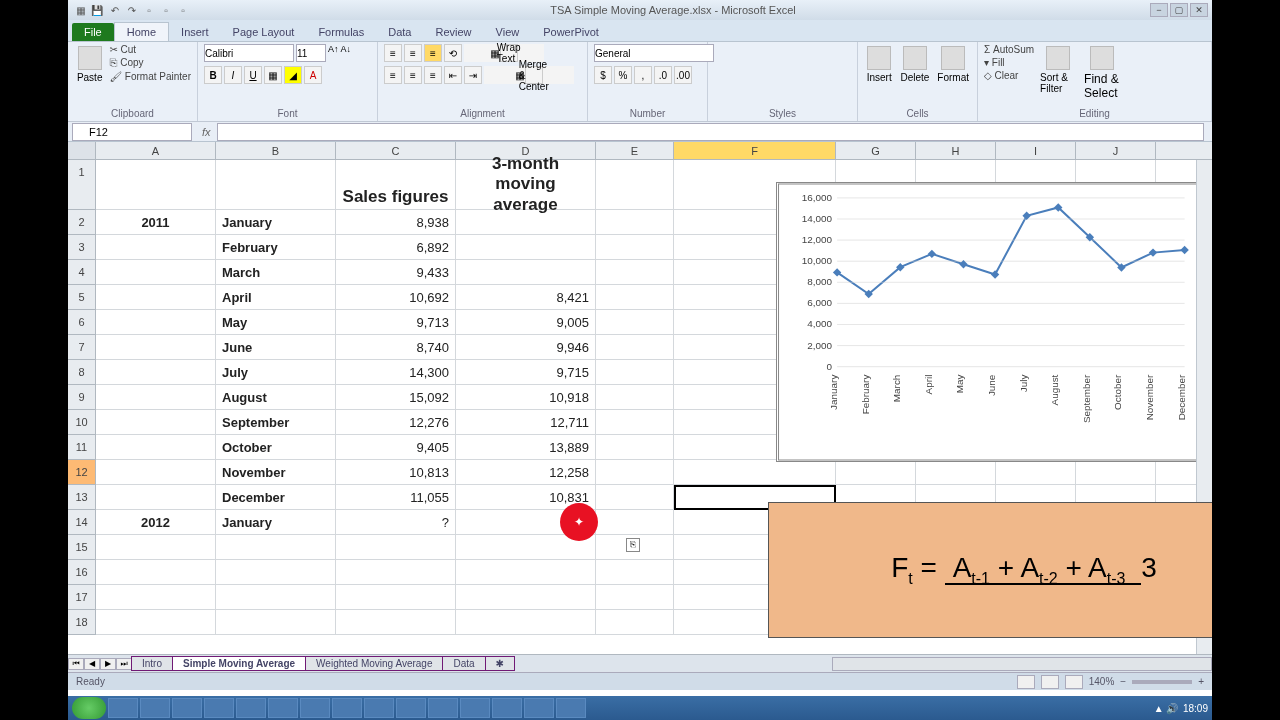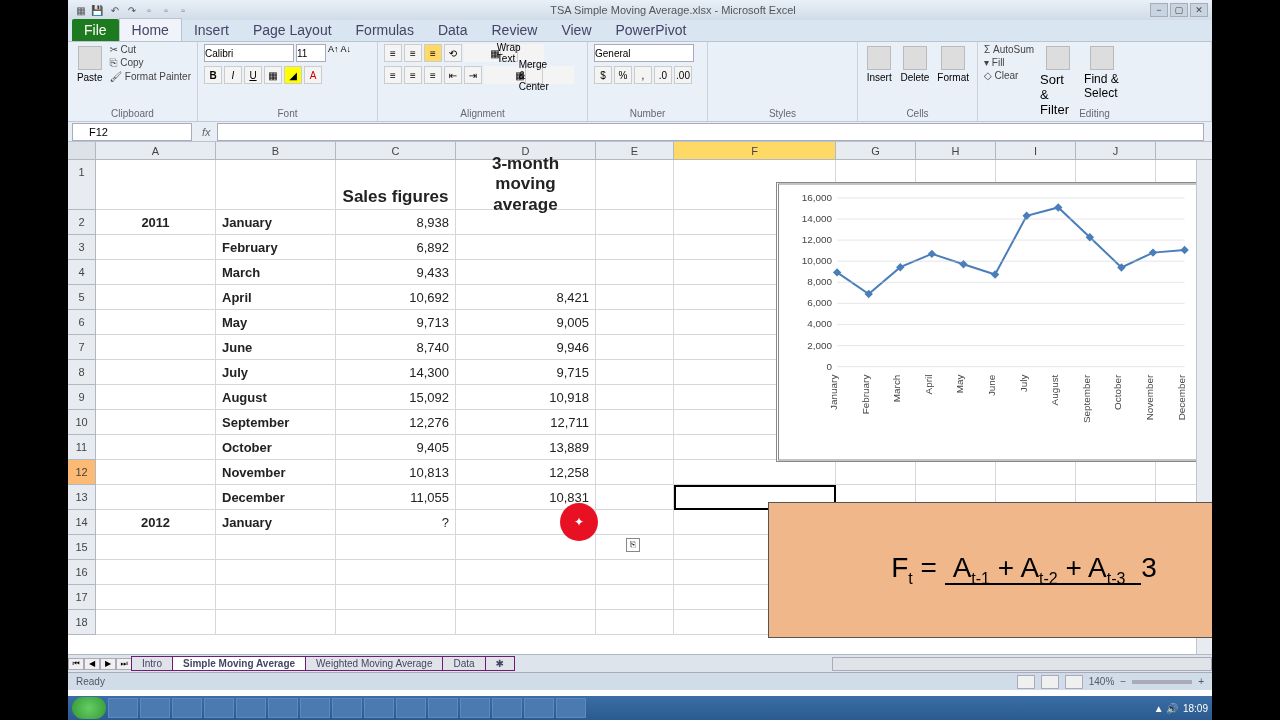--- a/index.html
+++ b/index.html
@@ -4,21 +4,21 @@
 <style>
 * { margin: 0; padding: 0; box-sizing: border-box; font-family: 'Segoe UI', Tahoma, sans-serif; }
 body { background: #000; width: 1280px; height: 720px; overflow: hidden; position: relative; }
 .desktop { position: absolute; left: 68px; top: 0; width: 1144px; height: 696px; background: #fff; }
 .titlebar { height: 20px; background: linear-gradient(#e8f0f8, #d0dce8); display: flex; align-items: center; font-size: 11px; color: #444; }
 .titlebar .qat { display: flex; gap: 3px; padding: 0 6px; }
 .titlebar .qat span { width: 14px; height: 14px; display: inline-flex; align-items: center; justify-content: center; font-size: 10px; color: #555; }
 .titlebar .title { flex: 1; text-align: center; font-size: 11px; color: #555; }
 .titlebar .winctrl { display: flex; gap: 2px; padding-right: 4px; }
 .titlebar .winctrl span { width: 18px; height: 14px; background: #c8d4e0; display: inline-flex; align-items: center; justify-content: center; font-size: 9px; border: 1px solid #aab; }
-.ribbon-tabs { height: 22px; background: #d9e5f1; display: flex; align-items: flex-end; font-size: 14px; border-bottom: 1px solid #b8c4d0; }
+.ribbon-tabs { height: 22px; background: #d9e5f1; display: flex; align-items: flex-end; font-size: 11px; border-bottom: 1px solid #b8c4d0; }
 .ribbon-tabs .tab { padding: 3px 12px; color: #446; cursor: pointer; }
 .ribbon-tabs .tab.file { background: #1e7a1e; color: #fff; border-radius: 2px 2px 0 0; margin-left: 4px; }
 .ribbon-tabs .tab.active { background: #f0f4fa; border: 1px solid #b8c4d0; border-bottom: none; }
 .ribbon { height: 80px; background: #eaf0f8; border-bottom: 1px solid #c0c8d4; display: flex; font-size: 10px; }
 .ribbon .group { border-right: 1px solid #c8d0dc; padding: 2px 6px; display: flex; flex-direction: column; justify-content: space-between; }
 .ribbon .group .label { text-align: center; color: #667; font-size: 10px; margin-top: auto; }
 .ribbon .group .content { display: flex; gap: 4px; align-items: flex-start; height: 62px; }
 .ribbon .bigbtn { display: flex; flex-direction: column; align-items: center; gap: 2px; padding: 2px; width: 40px; }
 .ribbon .bigbtn .ico { width: 24px; height: 24px; background: #ddd; border: 1px solid #bbb; }
 .ribbon .smallrow { display: flex; flex-direction: column; gap: 2px; }
@@ -172,21 +172,21 @@
             <span>≡</span>
           <span>⇤</span>
             <span>⇥</span>
           <span style="width:90px;border:none">▦ <span>Merge &amp; Center</span></span>
         </div>
       </div>
       <div class="label">Alignment</div>
     </div>
     <div class="group" style="width:120px">
       <div class="content" style="flex-direction:column;gap:4px">
-        <input style="width: 100px;" value="General">
+        <input style="width: 120px;" value="General">
         <div class="btnrow">
           <span>$</span>
           <span>%</span>
           <span>,</span>
           <span>.0</span>
           <span>.00</span>
         </div>
       </div>
       <div class="label">Number</div>
     </div>
@@ -212,21 +212,21 @@
     </div>
     <div class="group" style="flex:1">
       <div class="content">
         <div class="smallrow">
           <span>Σ <span>AutoSum</span></span>
           <span>▾ <span>Fill</span></span>
           <span>◇ <span>Clear</span></span>
         </div>
         <div class="bigbtn">
             <div class="ico"></div>
-            <span style="font-size:13px">Sort &amp; Filter</span>
+            <span style="font-size:10px">Sort &amp; Filter</span>
           </div>
         <div class="bigbtn">
             <div class="ico"></div>
             <span style="font-size:12px">Find &amp; Select</span>
           </div>
       </div>
       <div class="label">Editing</div>
     </div>
   </div>
 

